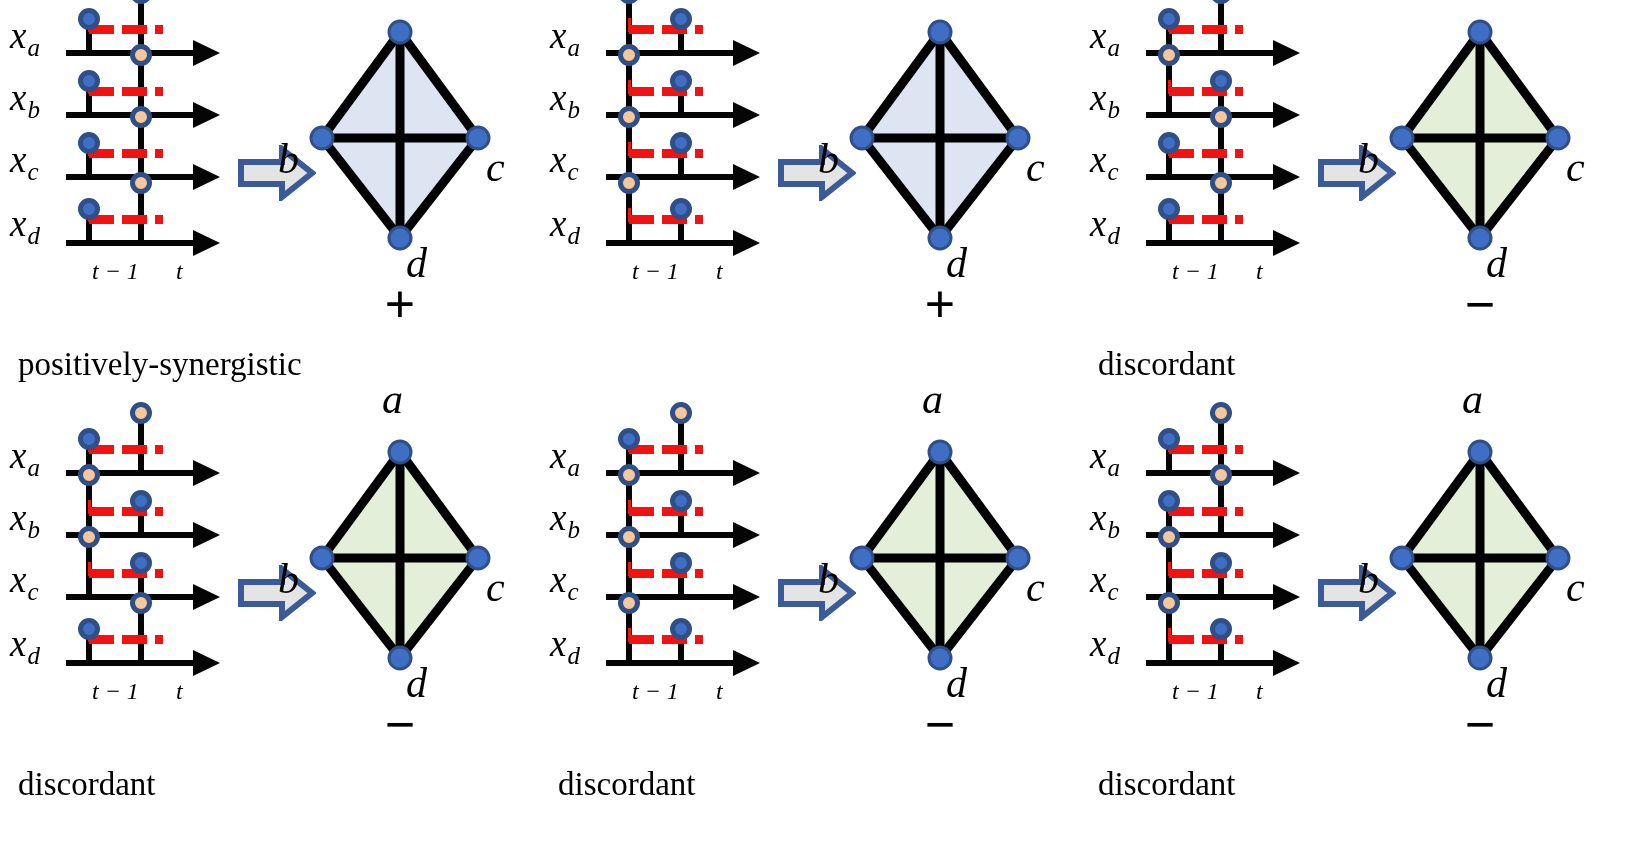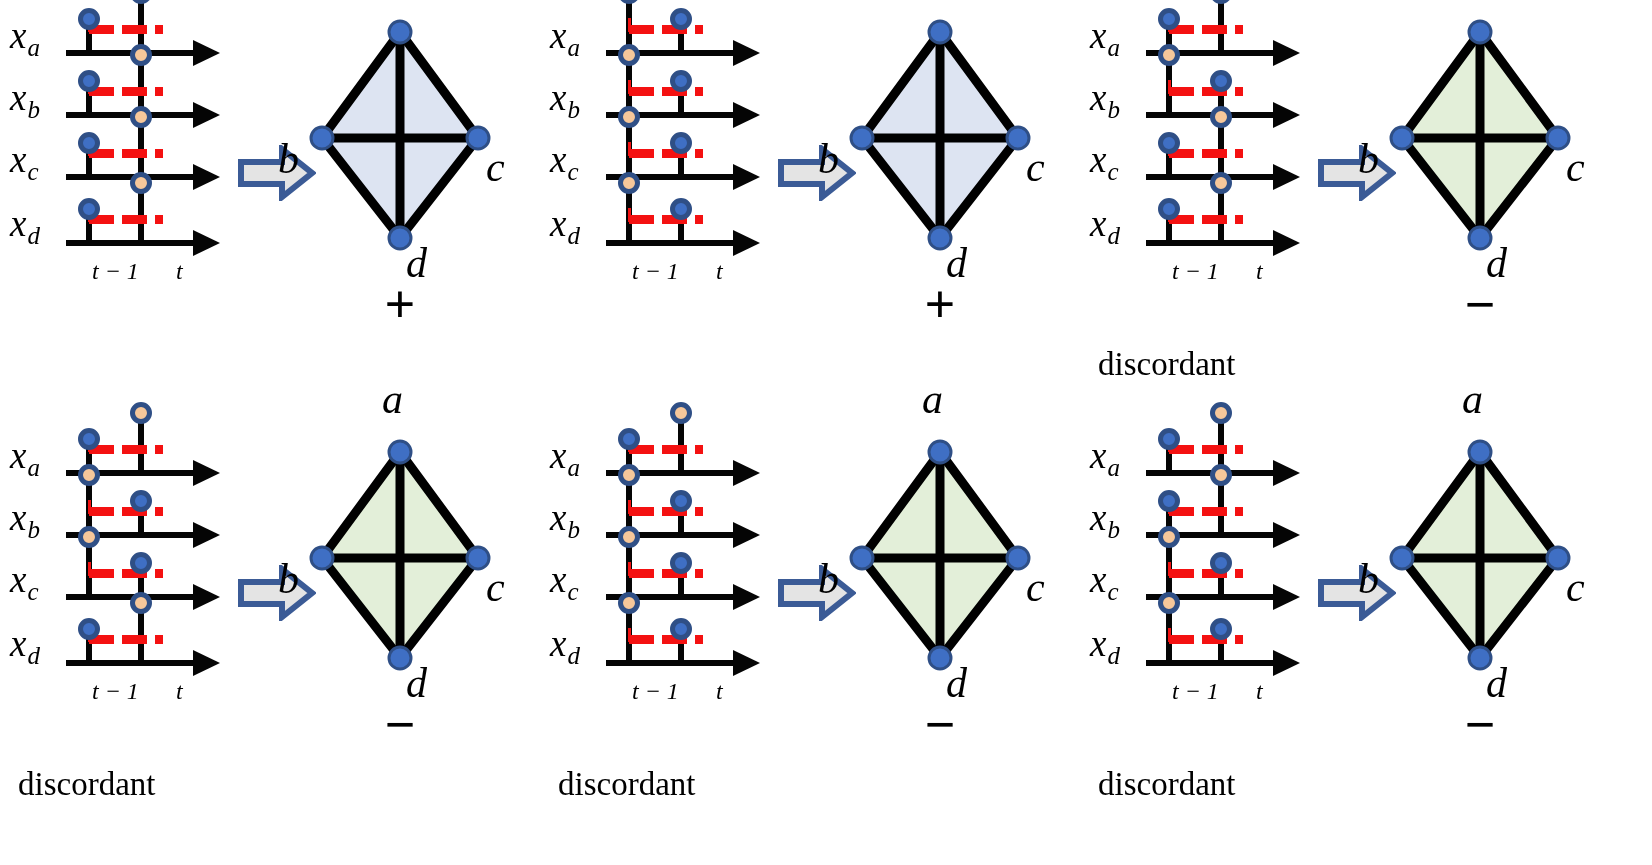--- a/index.html
+++ b/index.html
@@ -221,20 +221,21 @@
       <circle cx="100" cy="228" r="11" fill="#3f6fc4" stroke="#2f4f86" stroke-width="3"></circle>
     </g>
   </svg>
         
         <div class="nodelabel" style="left:-22px;top:128px">b</div>
         <div class="nodelabel" style="left:186px;top:136px">c</div>
         <div class="nodelabel" style="left:106px;top:232px">d</div>
         <div class="sign" style="left:62px;top:268px;width:76px">+</div>
      </div>
 
+     <div class="caption" style="left:18px;top:348px">positively-synergistic</div>
   </div>
   <div class="panel">
      <div class="stems">
   <div class="row">
      <div class="varlabel">x<span class="sub">a</span></div>
 
      <div class="axis">
         <div class="head"></div>
      </div>
 

